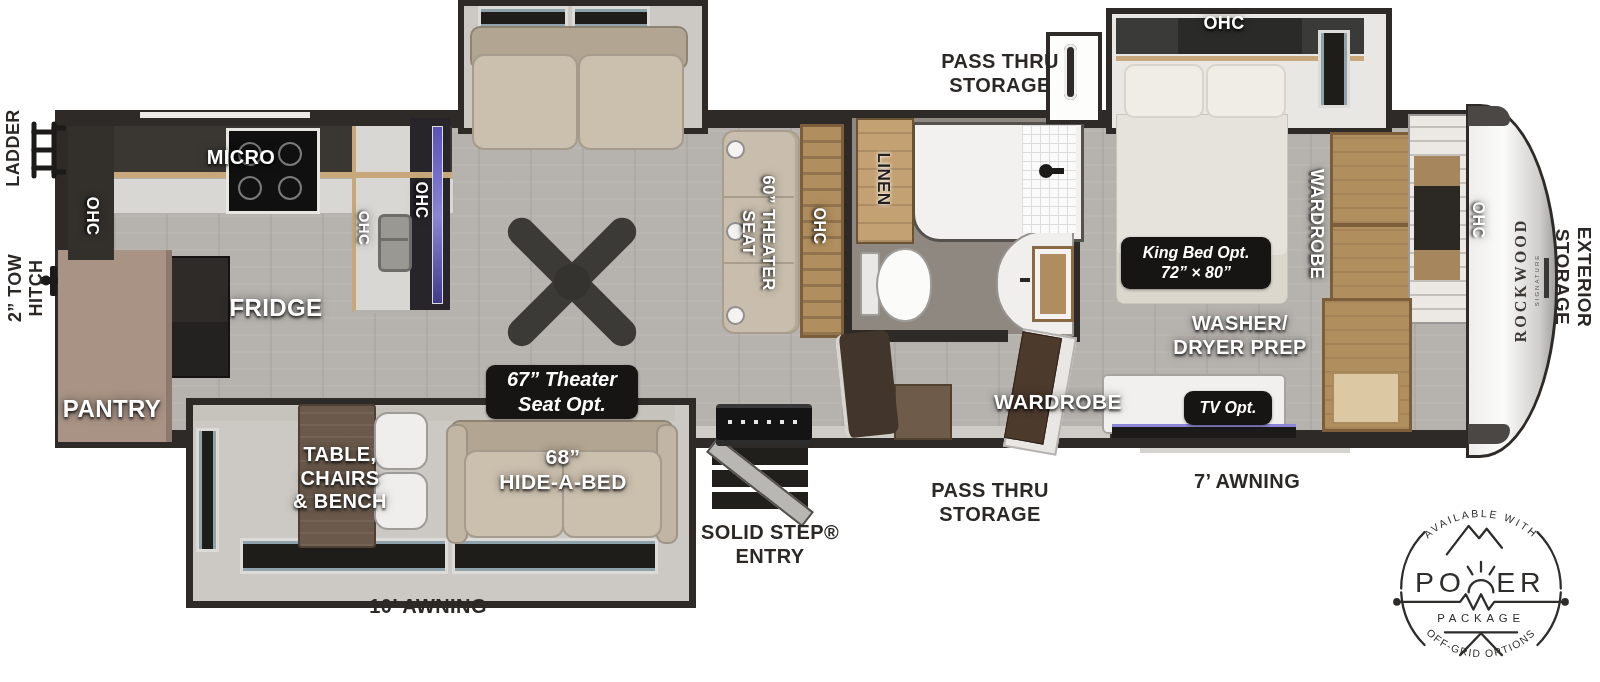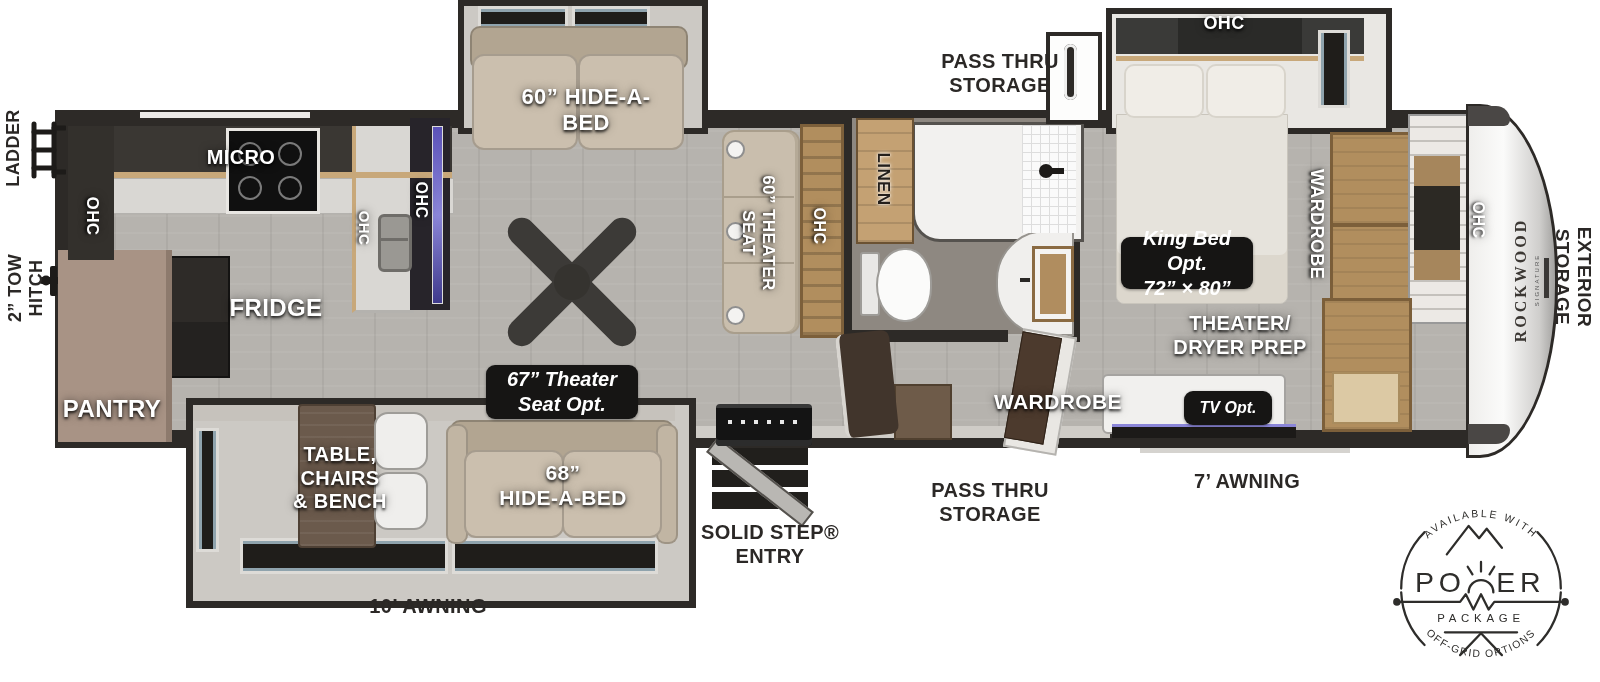--- a/index.html
+++ b/index.html
@@ -114,22 +114,20 @@
   <div class="ctr" style="left:572px;top:282px;width:170px;height:28px;background:#3c3a37;border-radius:14px;transform:translate(-50%,-50%) rotate(45deg);z-index:4;"></div>
   <div class="ctr" style="left:572px;top:282px;width:170px;height:28px;background:#3c3a37;border-radius:14px;transform:translate(-50%,-50%) rotate(-45deg);z-index:4;"></div>
   <div class="ctr" style="left:572px;top:282px;width:36px;height:36px;background:#35332f;border-radius:50%;transform:translate(-50%,-50%);z-index:5;"></div>
 
   <div class="slidebox" style="left:458px;top:0px;width:238px;height:122px;"></div>
   <div class="win" style="left:478px;top:6px;width:84px;height:18px;z-index:4;"></div>
   <div class="win" style="left:572px;top:6px;width:72px;height:18px;z-index:4;"></div>
   <div class="sofaback" style="left:470px;top:26px;width:214px;height:40px;z-index:4;"></div>
   <div class="cushion" style="left:472px;top:54px;width:102px;height:92px;z-index:4;"></div>
   <div class="cushion" style="left:578px;top:54px;width:102px;height:92px;z-index:4;"></div>
-  <div class="ctr lbl" style="left:586px;top:110px;font-size:22px;">60” HIDE-A-
-BED</div>
 
   <div class="abs" style="left:722px;top:130px;width:74px;height:200px;background:#c9bead;border:2px solid #a99e8c;border-radius:12px;z-index:3;
        box-shadow:inset -3px 0 0 #b5aa97;"></div>
   <div class="abs" style="left:724px;top:196px;width:70px;height:2px;background:#a99e8c;z-index:4;"></div>
   <div class="abs" style="left:724px;top:262px;width:70px;height:2px;background:#a99e8c;z-index:4;"></div>
   <div class="abs" style="left:726px;top:140px;width:15px;height:15px;background:#f4f3f1;border:2px solid #8f8f8f;border-radius:50%;z-index:4;"></div>
   <div class="abs" style="left:726px;top:222px;width:15px;height:15px;background:#f4f3f1;border:2px solid #8f8f8f;border-radius:50%;z-index:4;"></div>
   <div class="abs" style="left:726px;top:306px;width:15px;height:15px;background:#f4f3f1;border:2px solid #8f8f8f;border-radius:50%;z-index:4;"></div>
   <div class="ctr vert lbl" style="left:758px;top:233px;font-size:17px;">60” THEATER
 SEAT</div>
@@ -170,31 +168,31 @@
   <div class="slidebox" style="left:1106px;top:8px;width:274px;height:114px;background:#e9e7e3;"></div>
   <div class="abs" style="left:1116px;top:18px;width:248px;height:36px;background:#2a2a28;box-shadow:inset -62px 0 0 #3a3a38, inset 62px 0 0 #3a3a38;z-index:4;"></div>
   <div class="abs" style="left:1116px;top:56px;width:248px;height:5px;background:#c8a87a;z-index:4;"></div>
   <div class="abs" style="left:1124px;top:64px;width:76px;height:50px;background:#f0ede7;border:2px solid #d8d4cb;border-radius:10px;z-index:4;"></div>
   <div class="abs" style="left:1206px;top:64px;width:76px;height:50px;background:#f0ede7;border:2px solid #d8d4cb;border-radius:10px;z-index:4;"></div>
   <div class="win" style="left:1318px;top:30px;width:26px;height:72px;z-index:4;box-shadow:inset 3px 0 0 #8fa3ad, inset -3px 0 0 #8fa3ad;"></div>
   <div class="ctr lbl" style="left:1224px;top:24px;font-size:18px;z-index:10;">OHC</div>
 
   <div class="abs" style="left:1116px;top:114px;width:170px;height:188px;background:#e6e3dc;border:1px solid #c9c5bc;border-radius:0 0 8px 8px;z-index:3;
        box-shadow:inset 0 -48px 0 #dcd7cd;"></div>
-  <div class="bbadge" style="left:1121px;top:237px;width:132px;height:52px;font-size:20px;transform:none;">King Bed Opt.
+  <div class="bbadge" style="left:1121px;top:237px;width:150px;height:52px;font-size:16px;transform:none;">King Bed Opt.
 72” × 80”</div>
 
   <div class="ctr vert lbl" style="left:1316px;top:224px;font-size:18px;">WARDROBE</div>
   <div class="woodcab" style="left:1330px;top:132px;width:84px;height:88px;z-index:3;"></div>
   <div class="woodcab" style="left:1330px;top:224px;width:84px;height:88px;z-index:3;"></div>
   <div class="abs" style="left:1408px;top:114px;width:58px;height:206px;background:#ece9e5;border:2px solid #999;z-index:3;
        background-image:repeating-linear-gradient(0deg,transparent 0 12px,#c4c1bc 12px 14px);"></div>
   <div class="abs" style="left:1414px;top:156px;width:46px;height:124px;background:#2c2924;box-shadow:inset 0 30px 0 #a6865c, inset 0 -30px 0 #a6865c;z-index:4;"></div>
   <div class="ctr vert lbl" style="left:1478px;top:220px;font-size:16px;z-index:10;">OHC</div>
-  <div class="ctr lbl" style="left:1240px;top:336px;font-size:20px;">THEATER/
+  <div class="ctr lbl" style="left:1240px;top:336px;font-size:20px;">WASHER/
 DRYER PREP</div>
   <div class="woodcab" style="left:1322px;top:298px;width:84px;height:128px;z-index:3;"></div>
   <div class="abs" style="left:1332px;top:372px;width:64px;height:48px;background:#dcc9a4;border:2px solid #a98c5e;z-index:4;"></div>
 
   <div class="abs" style="left:1102px;top:374px;width:180px;height:56px;background:#f1f0ee;border:2px solid #a5a3a0;border-radius:6px;z-index:4;"></div>
   <div class="abs" style="left:1112px;top:424px;width:184px;height:14px;background:#1c1a18;box-shadow:inset 0 3px 0 #8b86d8;z-index:5;"></div>
   <div class="bbadge" style="left:1184px;top:391px;width:88px;height:34px;font-size:16px;">TV Opt.</div>
 
   <div class="abs" style="left:716px;top:404px;width:96px;height:38px;background:#141414;border-top:4px solid #383838;border-radius:4px;z-index:5;
        box-shadow:inset 0 -6px 0 #2c2c2c;"></div>
@@ -223,21 +221,21 @@
   <div class="abs" style="left:374px;top:472px;width:50px;height:54px;background:#efeeec;border:2px solid #9e9c98;border-radius:14px;z-index:4;"></div>
   <div class="ctr lbl" style="left:340px;top:478px;font-size:20px;">TABLE,
 CHAIRS
 &amp; BENCH</div>
 
   <div class="sofaback" style="left:450px;top:420px;width:220px;height:44px;z-index:4;"></div>
   <div class="abs" style="left:446px;top:424px;width:18px;height:116px;background:#c1b5a3;border:2px solid rgba(0,0,0,.18);border-radius:9px;z-index:4;"></div>
   <div class="abs" style="left:656px;top:424px;width:18px;height:116px;background:#c1b5a3;border:2px solid rgba(0,0,0,.18);border-radius:9px;z-index:4;"></div>
   <div class="cushion" style="left:464px;top:450px;width:96px;height:84px;z-index:4;"></div>
   <div class="cushion" style="left:562px;top:450px;width:96px;height:84px;z-index:4;"></div>
-  <div class="ctr lbl" style="left:563px;top:470px;font-size:21px;margin-top:16px;">68”
+  <div class="ctr lbl" style="left:563px;top:470px;font-size:21px;">68”
 HIDE-A-BED</div>
   <div class="bbadge" style="left:486px;top:365px;width:152px;height:54px;font-size:20px;">67” Theater
 Seat Opt.</div>
   <div class="ctr lbl dark" style="left:428px;top:607px;font-size:20px;">10’ AWNING</div>
 
   <svg class="abs" style="left:1386px;top:486px;z-index:8;" width="190" height="190" viewBox="0 0 200 200">
     <defs>
       <path id="arcTopText" d="M 22 95 A 80 80 0 0 1 178 95"></path>
       <path id="arcBotText" d="M 25 128 A 80 80 0 0 0 175 128"></path>
     </defs>

